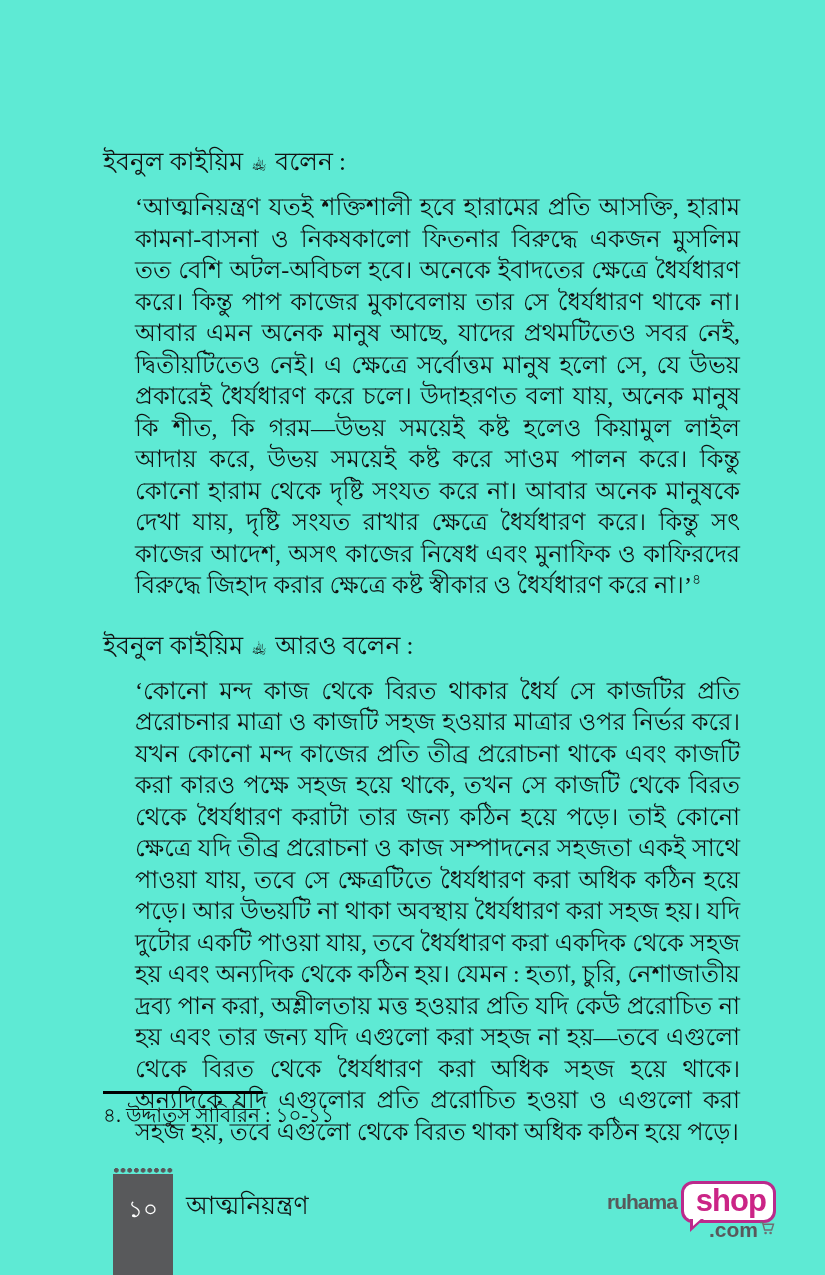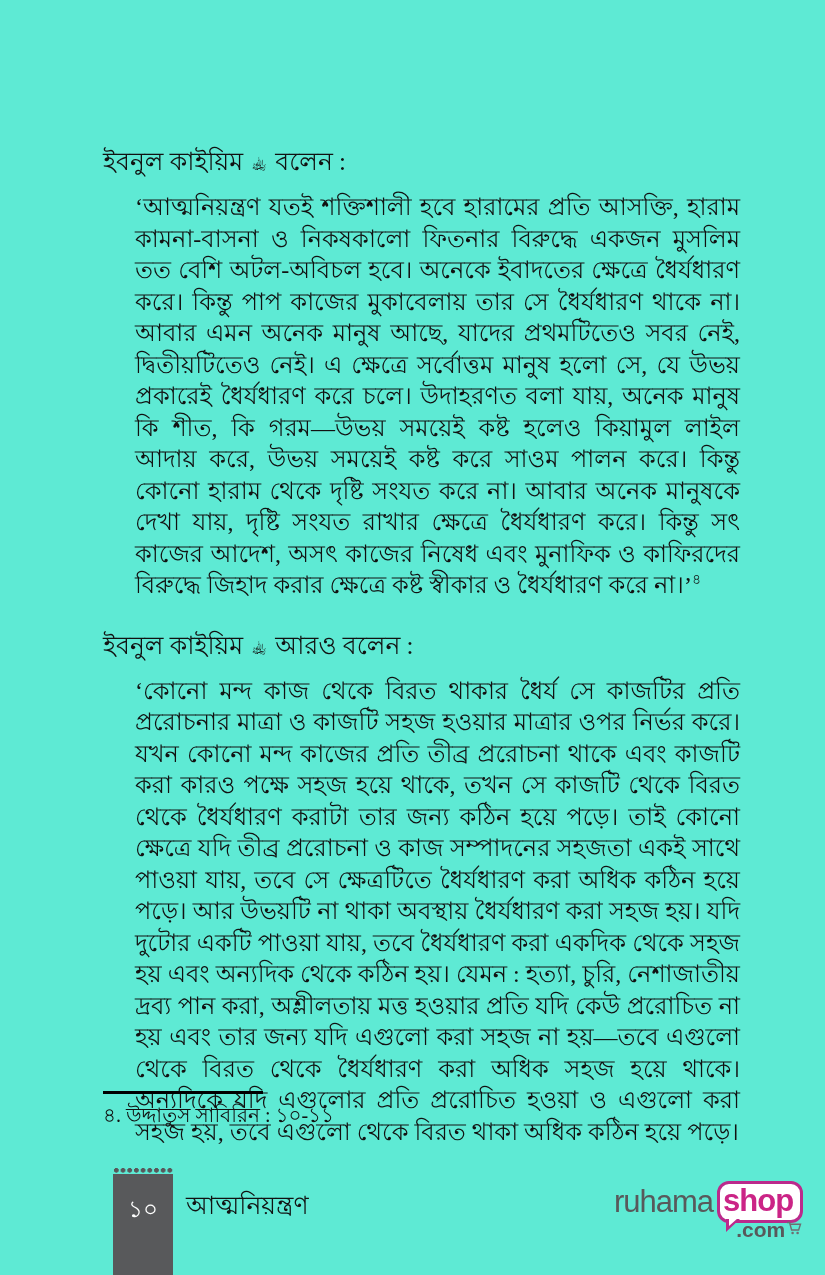--- a/index.html
+++ b/index.html
@@ -103,33 +103,32 @@
   
   .logo {
     position: absolute;
     left: 607px;
     top: 1181px;
     display: flex;
     align-items: center;
     font-family: "Liberation Sans", "DejaVu Sans", sans-serif;
   }
   .logo-part1 {
-    font-size: 31px;
-    font-weight: normal;
+    font-size: 21px;
+    font-weight: bold;
     color: #58595b;
     letter-spacing: -1px;
     line-height: 36px;
-    margin-left: 7px;
   }
   .logo-bubble {
     position: relative;
     margin-left: 4px;
     border: 3px solid #bb2a8c;
     border-radius: 12px;
-    padding: 0px 7px 2px 3px;
+    padding: 0px 7px 2px 12px;
     background: #ffffff;
   }
   .logo-part2 {
     font-size: 31px;
     font-weight: bold;
     color: #cb2486;
     letter-spacing: -1px;
     line-height: 34px;
   }
   .bubble-tail-outer {

